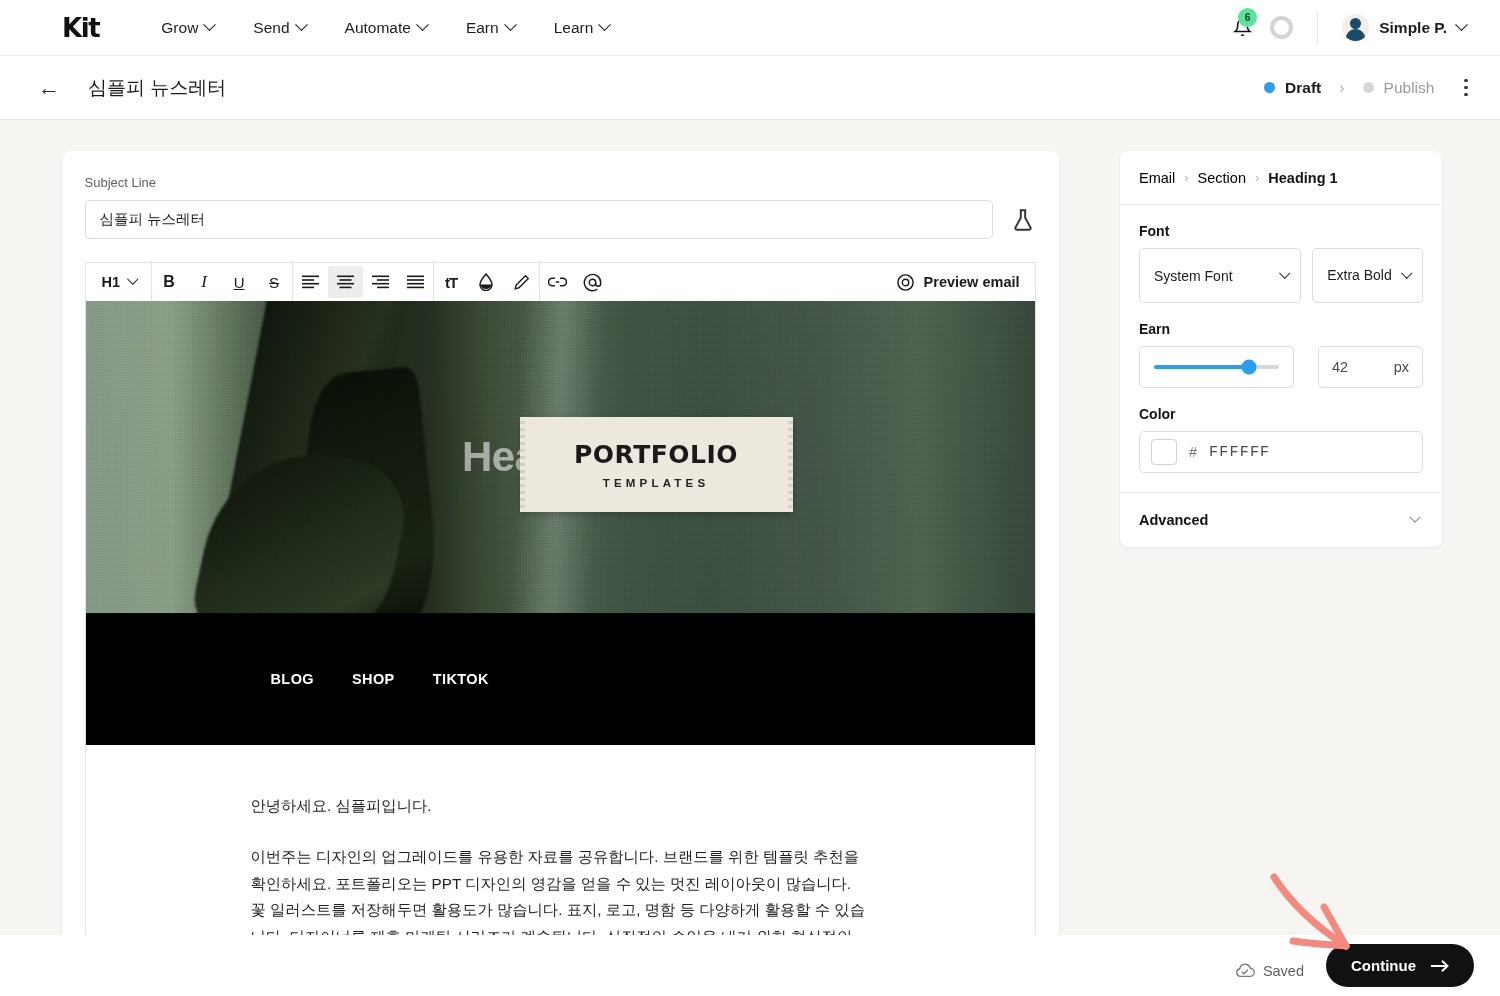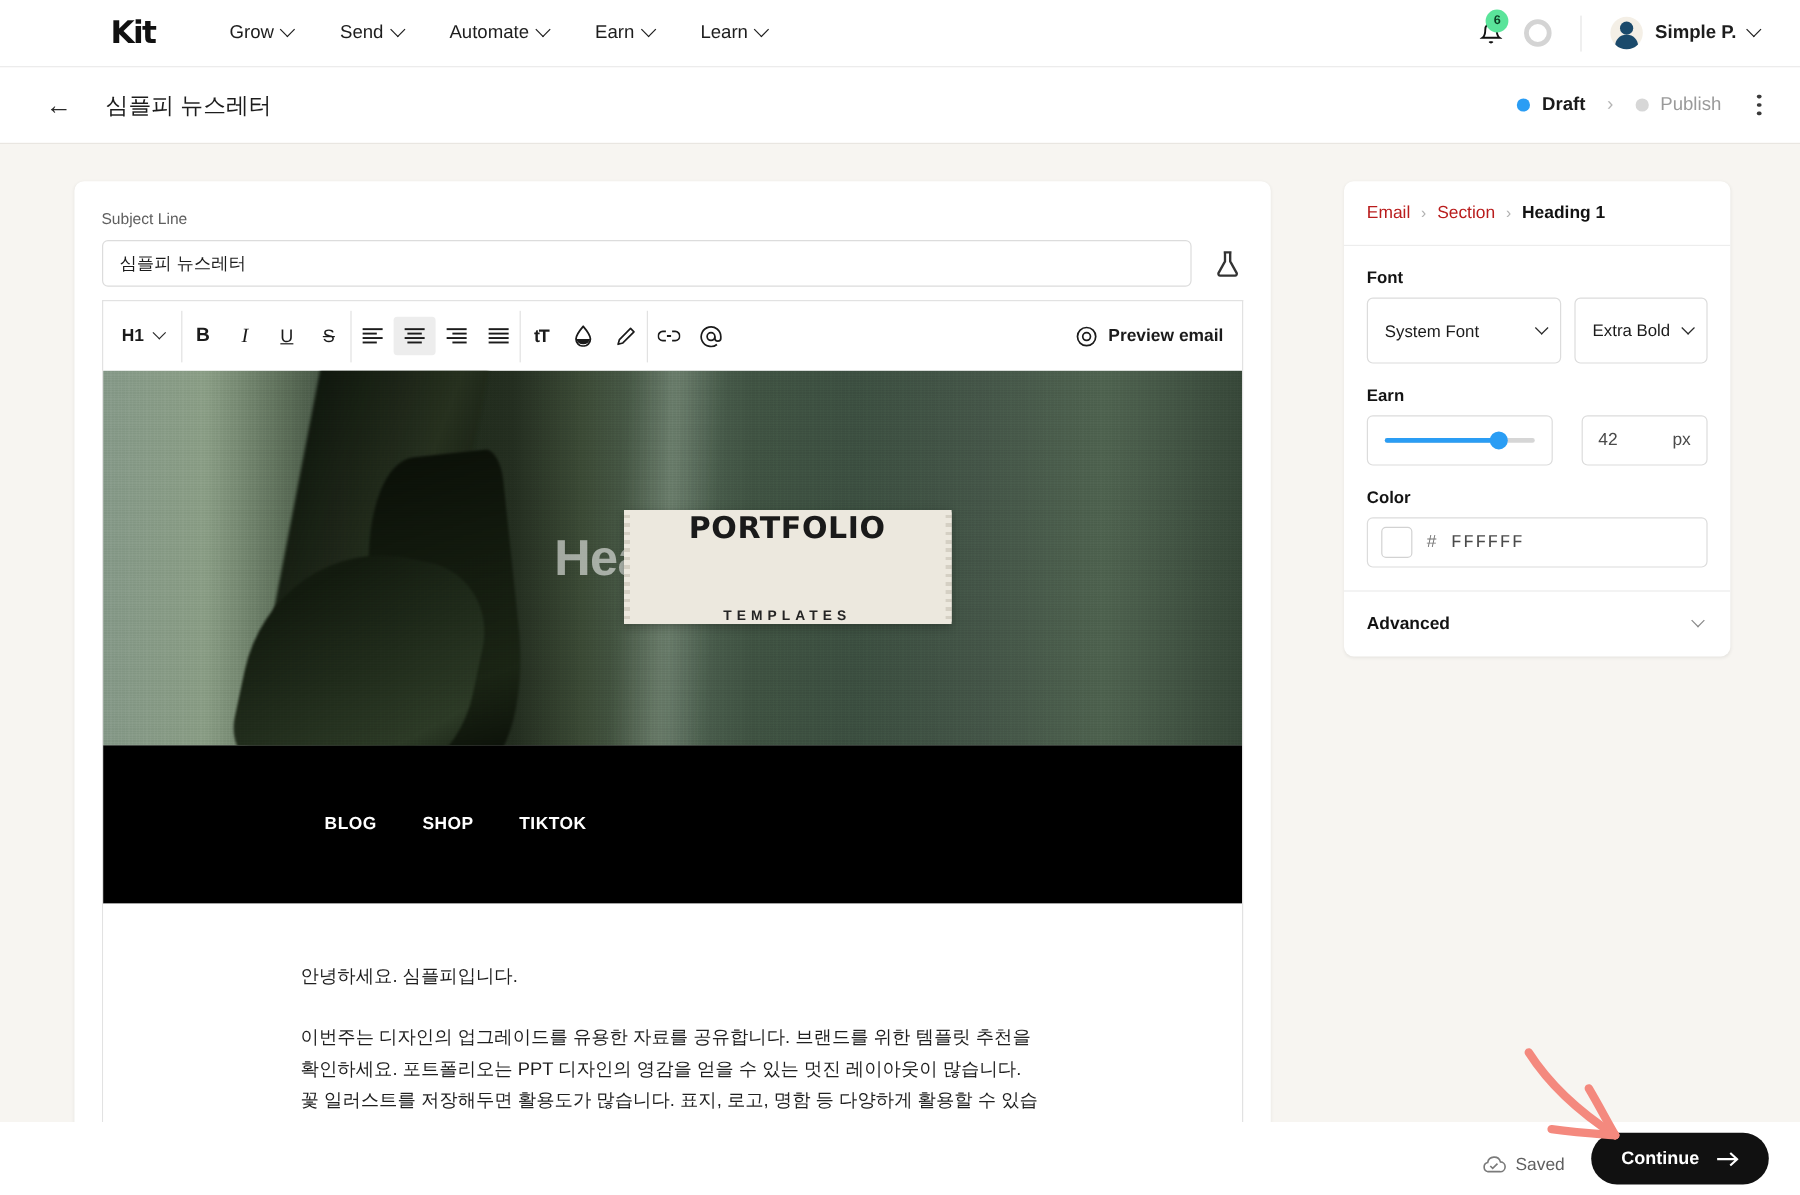--- a/index.html
+++ b/index.html
@@ -12,21 +12,21 @@
   }
 
   
   .topnav {
     height: 56px; background: #ffffff;
     display: flex; align-items: center;
     border-bottom: 1px solid #ececec;
     position: relative;
   }
   .kit-logo {
-    margin-left: 92px; font-size: 26px; font-weight: 900;
+    margin-left: 62px; font-size: 26px; font-weight: 900;
     letter-spacing: -1.4px; color: #111; line-height: 1;
     font-family: "DejaVu Sans", sans-serif;
   }
   .nav-items { display: flex; align-items: center; margin-left: 62px; gap: 39px; }
   .nav-item {
     display: flex; align-items: center; gap: 7px;
     font-size: 15.5px; color: #1d1d1d; cursor: pointer;
   }
   .chev {
     width: 9px; height: 9px; border-right: 1.9px solid #1d1d1d;
@@ -100,21 +100,21 @@
   .subject-row { display: flex; align-items: center; gap: 17px; }
   .subject-input {
     flex: 1; height: 39px; border: 1px solid #dcdcdc; border-radius: 5px;
     padding: 0 14px; font-size: 14.5px; color: #1a1a1a;
     font-family: "Liberation Sans", sans-serif; background: #fff; outline: none;
   }
   .flask { width: 26px; height: 26px; cursor: pointer; }
 
   
   .toolbar {
-    margin-top: 11px; height: 59px; border: 1px solid #e2e2e2;
+    margin-top: 23px; height: 39px; border: 1px solid #e2e2e2;
     border-bottom: none; display: flex; align-items: center;
     background: #fff;
   }
   .tb-group { display: flex; align-items: center; height: 100%; }
   .tb-sep { width: 1px; height: 43px; background: #e2e2e2; }
   .tb-btn {
     width: 35px; height: 32px; display: flex; align-items: center; justify-content: center;
     cursor: pointer; border-radius: 3px; color: #1b1b1b;
   }
   .tb-btn.active { background: #ededed; }
@@ -172,21 +172,21 @@
   }
   .hero-heading {
     position: absolute; left: 0; right: 0; top: 132px; text-align: center;
     font-size: 42px; font-weight: 800; color: rgba(255,255,255,.55);
     letter-spacing: -.5px; font-family: "Liberation Sans", sans-serif;
   }
   .tag {
     position: absolute; left: 434px; top: 116px; width: 273px; height: 95px;
     background: #ece8de; border-radius: 3px;
     box-shadow: 0 2px 7px rgba(0,0,0,.25);
-    display: flex; flex-direction: column; align-items: center; justify-content: space-between;
+    display: flex; flex-direction: column; align-items: center; justify-content: center;
     gap: 8px;
   }
   .tag:before, .tag:after {
     content:""; position:absolute; top:0; bottom:0; width:5px;
     background-image: repeating-linear-gradient(180deg, #ece8de 0 4px, #d5d0c4 4px 7px);
   }
   .tag:before { left:0; } .tag:after { right:0; }
   .tag-title { font-size: 25px; font-weight: 900; letter-spacing: .5px; color: #1a1a1a; font-family:"DejaVu Sans", sans-serif;}
   .tag-sub { font-size: 11.5px; font-weight: 700; letter-spacing: 4.2px; color: #242424; }
 
@@ -208,21 +208,21 @@
   .panel {
     width: 322px; background: #fff; border-radius: 8px;
     box-shadow: 0 1px 3px rgba(0,0,0,.07);
     overflow: hidden;
   }
   .breadcrumb {
     height: 54px; display: flex; align-items: center; gap: 9px;
     padding: 0 19px; border-bottom: 1px solid #ededed;
     font-size: 14.5px;
   }
-  .bc-item { color: #b91c1c; cursor: pointer; }
+  .bc-item { color: #000000; cursor: pointer; }
   .bc-item.cur { color: #131313; font-weight: 700; cursor: default; }
   .bc-arrow { color: #b0b0b0; font-size: 13px; }
   .panel-body { padding: 18px 19px 0 19px; }
   .field-label { font-size: 14px; font-weight: 700; color: #141414; margin-bottom: 9px; }
   .font-row { display: flex; gap: 11px; margin-bottom: 18px; }
   .select {
     border: 1px solid #dcdcdc; border-radius: 5px; height: 55px;
     display: flex; align-items: center; justify-content: space-between;
     padding: 0 12px 0 14px; font-size: 14px; color: #1b1b1b;
     cursor: pointer; background: #fff;

